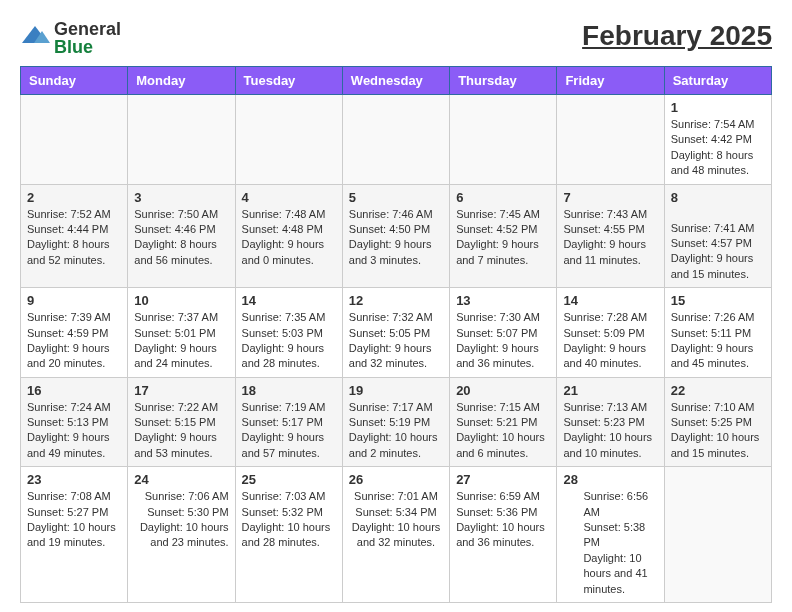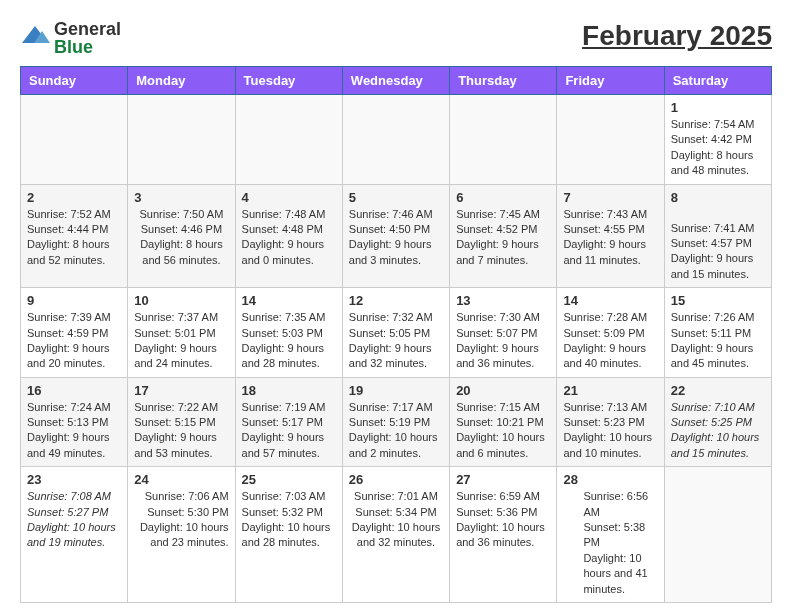--- a/index.html
+++ b/index.html
@@ -146,21 +146,21 @@
       </tr>
       <tr>
         <td>
           <span class="day-num">2</span>
           <div class="day-info" style="white-space: pre-line;">Sunrise: 7:52 AM
 Sunset: 4:44 PM
 Daylight: 8 hours and 52 minutes.</div>
         </td>
         <td>
           <span class="day-num">3</span>
-          <div class="day-info" style="white-space: pre-line; text-align: center;">Sunrise: 7:50 AM
+          <div class="day-info" style="white-space: pre-line;">Sunrise: 7:50 AM
 Sunset: 4:46 PM
 Daylight: 8 hours and 56 minutes.</div>
         </td>
         <td>
           <span class="day-num">4</span>
           <div class="day-info" style="white-space: pre-line;">Sunrise: 7:48 AM
 Sunset: 4:48 PM
 Daylight: 9 hours and 0 minutes.</div>
         </td>
         <td>
@@ -253,40 +253,40 @@
         </td>
         <td>
           <span class="day-num">19</span>
           <div class="day-info" style="white-space: pre-line;">Sunrise: 7:17 AM
 Sunset: 5:19 PM
 Daylight: 10 hours and 2 minutes.</div>
         </td>
         <td>
           <span class="day-num">20</span>
           <div class="day-info" style="white-space: pre-line;">Sunrise: 7:15 AM
-Sunset: 10:21 PM
+Sunset: 5:21 PM
 Daylight: 10 hours and 6 minutes.</div>
         </td>
         <td>
           <span class="day-num">21</span>
           <div class="day-info" style="white-space: pre-line;">Sunrise: 7:13 AM
 Sunset: 5:23 PM
 Daylight: 10 hours and 10 minutes.</div>
         </td>
         <td>
           <span class="day-num">22</span>
-          <div class="day-info" style="white-space: pre-line; font-style: italic;">Sunrise: 7:10 AM
+          <div class="day-info" style="white-space: pre-line;">Sunrise: 7:10 AM
 Sunset: 5:25 PM
 Daylight: 10 hours and 15 minutes.</div>
         </td>
       </tr>
       <tr>
         <td>
           <span class="day-num">23</span>
-          <div class="day-info" style="white-space: pre-line; font-style: italic;">Sunrise: 7:08 AM
+          <div class="day-info" style="white-space: pre-line;">Sunrise: 7:08 AM
 Sunset: 5:27 PM
 Daylight: 10 hours and 19 minutes.</div>
         </td>
         <td>
           <span class="day-num">24</span>
           <div class="day-info" style="white-space: pre-line; text-align: right;">Sunrise: 7:06 AM
 Sunset: 5:30 PM
 Daylight: 10 hours and 23 minutes.</div>
         </td>
         <td>

